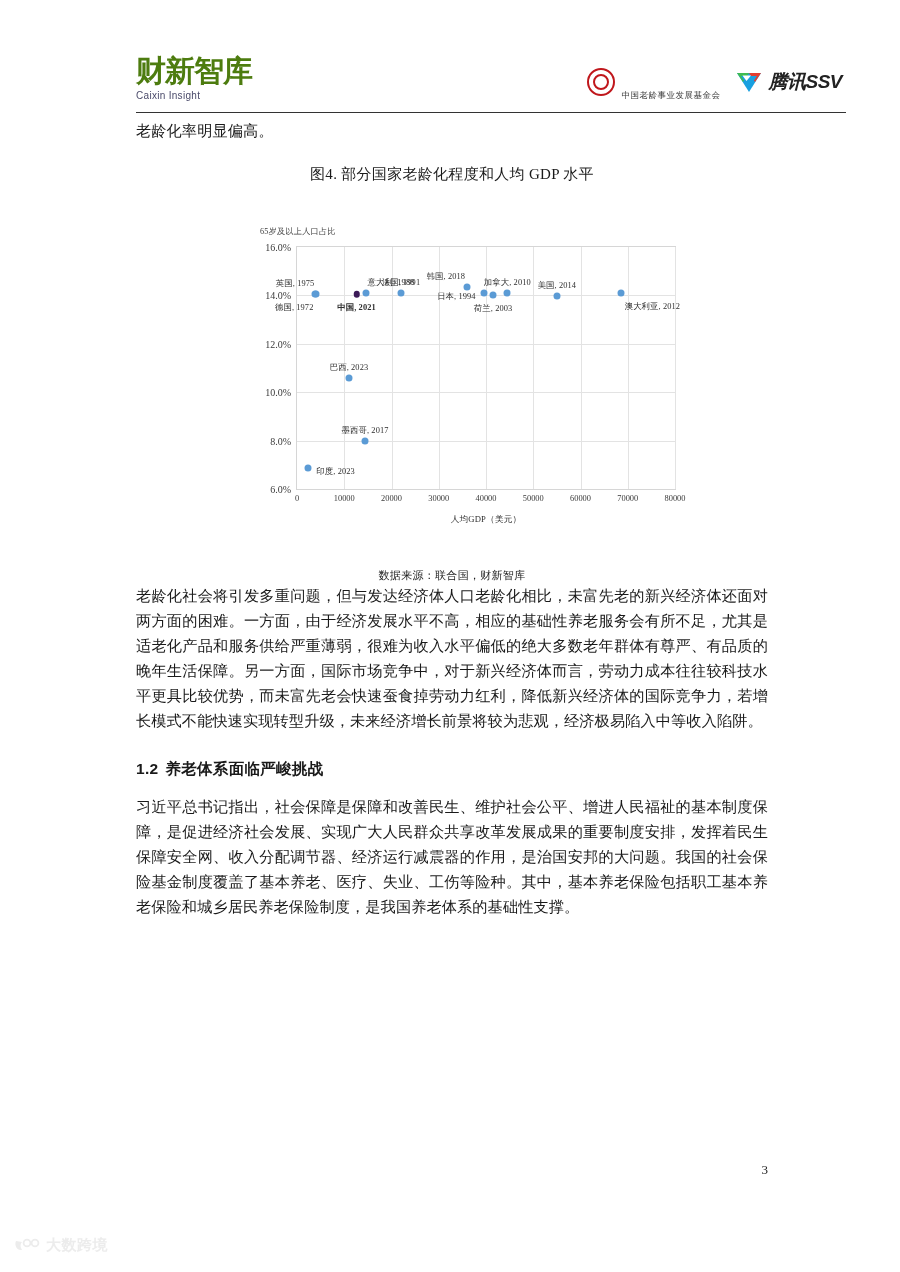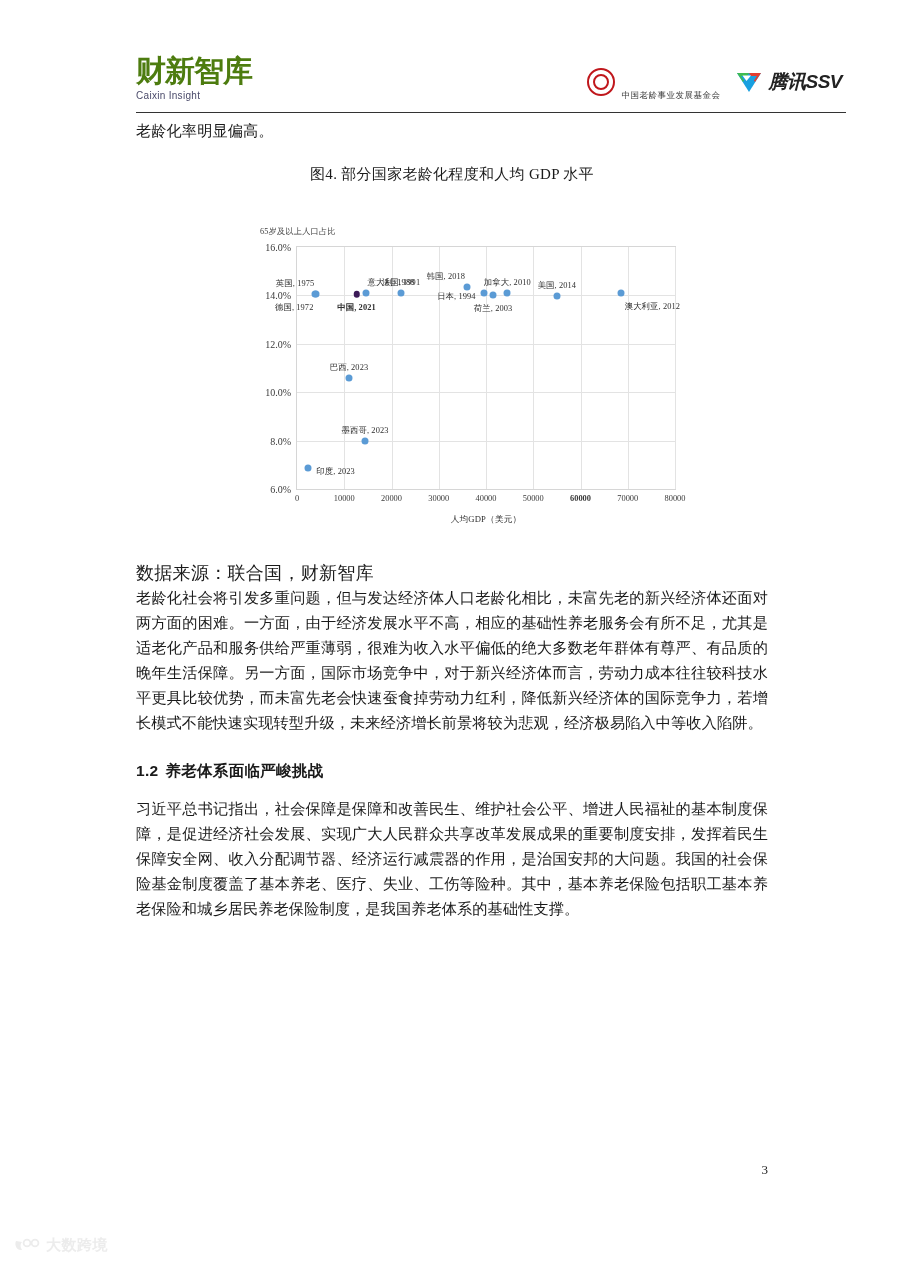--- a/index.html
+++ b/index.html
@@ -215,22 +215,23 @@
     position: absolute;
     left: 92px;
     width: 380px;
     top: 318px;
     text-align: center;
     font-size: 8.6px;
     color: #303030;
     letter-spacing: 0.2px;
   }
   .figure-source {
-    font-size: 18px;
-    margin: 20px 0 0 0;
+    text-align: center;
+    font-size: 11px;
+    margin: 27px 0 0 0;
     letter-spacing: 0.3px;
   }
 
   
   .page-number {
     position: absolute;
     right: 132px;
     top: 1162px;
     font-size: 13px;
     color: #1a1a1a;
@@ -303,21 +304,21 @@
           <div class="xtick" style="left: 47.25px;">10000</div>
           <div class="gridline-v" style="left: 94.5px;"></div>
           <div class="xtick" style="left: 94.5px;">20000</div>
           <div class="gridline-v" style="left: 141.75px;"></div>
           <div class="xtick" style="left: 141.75px;">30000</div>
           <div class="gridline-v" style="left: 189px;"></div>
           <div class="xtick" style="left: 189px;">40000</div>
           <div class="gridline-v" style="left: 236.25px;"></div>
           <div class="xtick" style="left: 236.25px; text-align: right;">50000</div>
           <div class="gridline-v" style="left: 283.5px;"></div>
-          <div class="xtick" style="left: 283.5px; font-weight: bold;">60000</div>
+          <div class="xtick" style="left: 283.5px;">60000</div>
           <div class="gridline-v" style="left: 330.75px;"></div>
           <div class="xtick" style="left: 330.75px;">70000</div>
           <div class="gridline-v" style="left: 378px;"></div>
           <div class="xtick" style="left: 378px;">80000</div>
           <div class="ytick" style="top: 242px;">6.0%</div>
           <div class="gridline-h" style="top: 193.6px;"></div>
           <div class="ytick" style="top: 193.6px;">8.0%</div>
           <div class="gridline-h" style="top: 145.2px;"></div>
           <div class="ytick" style="top: 145.2px;">10.0%</div>
           <div class="gridline-h" style="top: 96.8px;"></div>
@@ -343,21 +344,21 @@
           <div class="pt-label" style="top: 56.4px; left: 0px; transform: translateX(196.088px) translateX(-50%);">荷兰, 2003</div>
           <div class="dot" style="left: 210.262px; top: 46.464px; background: rgb(91, 155, 213);"></div>
           <div class="pt-label" style="top: 30.464px; left: 0px; transform: translateX(210.263px) translateX(-50%);">加拿大, 2010</div>
           <div class="dot" style="left: 259.875px; top: 48.884px; background: rgb(91, 155, 213);"></div>
           <div class="pt-label" style="top: 32.884px; left: 0px; transform: translateX(259.875px) translateX(-50%);">美国, 2014</div>
           <div class="dot" style="left: 323.662px; top: 46.464px; background: rgb(91, 155, 213);"></div>
           <div class="pt-label" style="top: 54.464px; left: 327.662px;">澳大利亚, 2012</div>
           <div class="dot" style="left: 51.975px; top: 130.68px; background: rgb(91, 155, 213);"></div>
           <div class="pt-label" style="top: 114.68px; left: 0px; transform: translateX(51.975px) translateX(-50%);">巴西, 2023</div>
           <div class="dot" style="left: 68.04px; top: 193.6px; background: rgb(91, 155, 213);"></div>
-          <div class="pt-label" style="top: 177.6px; left: 0px; transform: translateX(68.04px) translateX(-50%);">墨西哥, 2023</div>
+          <div class="pt-label" style="top: 177.6px; left: 0px; transform: translateX(68.04px) translateX(-50%);">墨西哥, 2017</div>
           <div class="dot" style="left: 11.34px; top: 221.43px; background: rgb(91, 155, 213);"></div>
           <div class="pt-label" style="top: 219.43px; left: 19.34px;">印度, 2023</div>
         </div>
       <div class="chart-xlabel">人均GDP（美元）</div>
     </div>
 
     <div class="figure-source">数据来源：联合国，财新智库</div>
   </div>
 
   <p class="para">老龄化社会将引发多重问题，但与发达经济体人口老龄化相比，未富先老的新兴经济体还面对两方面的困难。一方面，由于经济发展水平不高，相应的基础性养老服务会有所不足，尤其是适老化产品和服务供给严重薄弱，很难为收入水平偏低的绝大多数老年群体有尊严、有品质的晚年生活保障。另一方面，国际市场竞争中，对于新兴经济体而言，劳动力成本往往较科技水平更具比较优势，而未富先老会快速蚕食掉劳动力红利，降低新兴经济体的国际竞争力，若增长模式不能快速实现转型升级，未来经济增长前景将较为悲观，经济极易陷入中等收入陷阱。</p>

